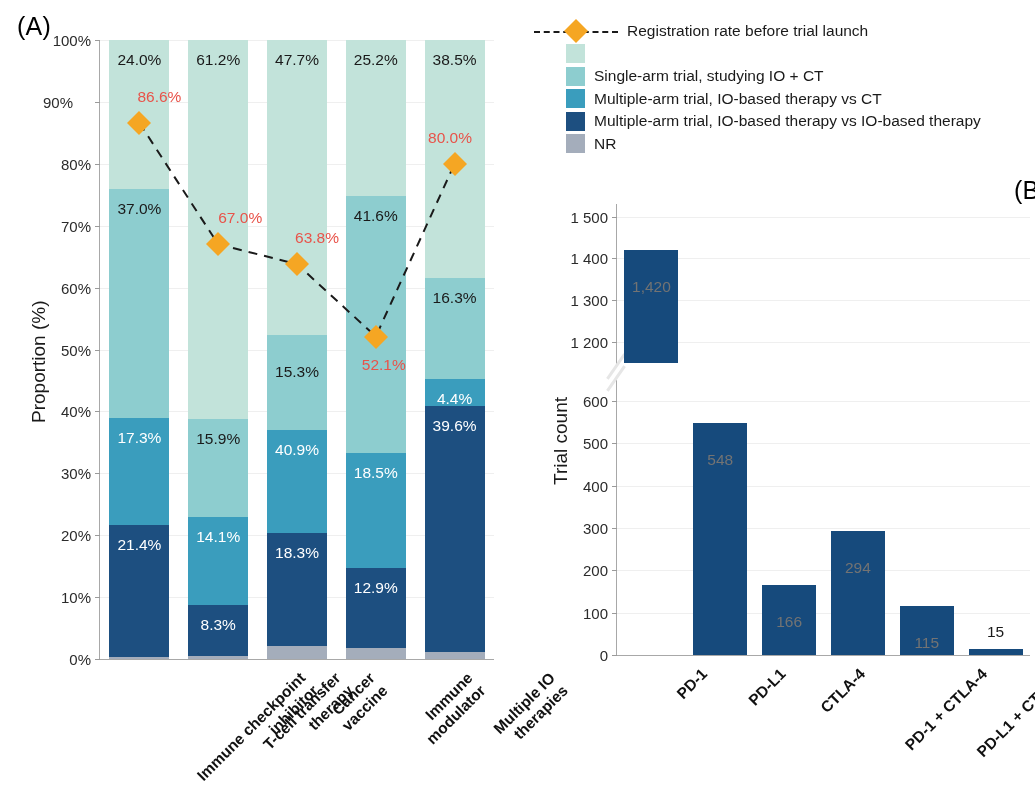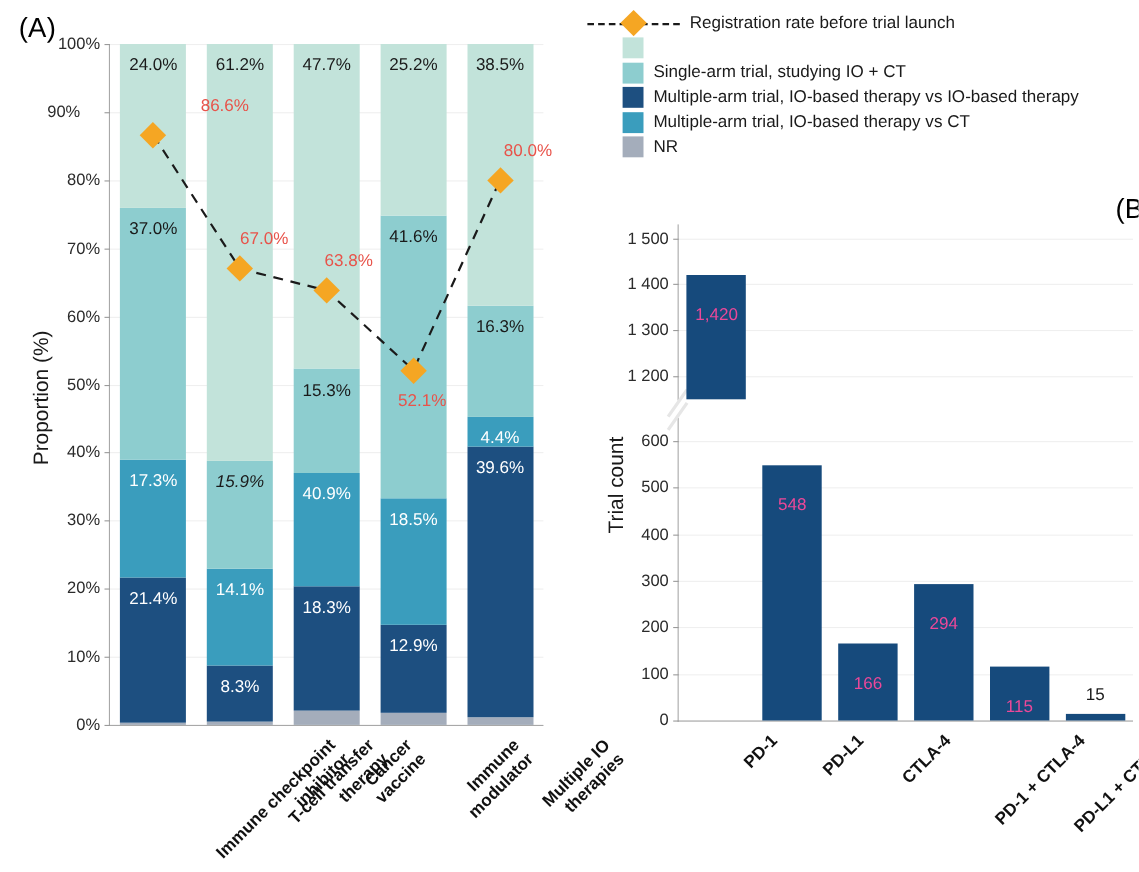--- a/index.html
+++ b/index.html
@@ -23,33 +23,33 @@
   #panelA{position:absolute;left:0;top:0;width:505px;height:793px;}
   .segA{position:absolute;}
   .seglabel{position:absolute;font-size:15.5px;white-space:nowrap;transform:translate(-50%,-50%);}
   .seglabel.dark{color:#1a1a1a;}
   .seglabel.light{color:#ffffff;}
   .ptlabel{position:absolute;font-size:15.5px;color:#e8534a;white-space:nowrap;transform:translate(-50%,-50%);}
   .diamond{position:absolute;width:17px;height:17px;background:#f5a623;transform:translate(-50%,-50%) rotate(45deg);}
   #lineA{position:absolute;left:0;top:0;width:505px;height:793px;pointer-events:none;}
 
   
-  #legend{position:absolute;left:534px;top:10px;width:500px;}
+  #legend{position:absolute;left:534px;top:20px;width:500px;}
   .legrow{display:flex;align-items:center;height:22.5px;}
   .legrow .swatch{width:19px;height:19px;margin-right:9px;flex:0 0 19px;}
   .legrow .legtext{font-size:15.5px;color:#1a1a1a;white-space:nowrap;}
   .legline{position:relative;width:84px;height:19px;margin-right:9px;flex:0 0 84px;}
   .legline .dash{position:absolute;top:9px;left:0;width:84px;height:0;border-top:2px dashed #1a1a1a;}
   .legline .ldia{position:absolute;left:42px;top:9px;width:17px;height:17px;background:#f5a623;transform:translate(-50%,-50%) rotate(45deg);}
 
   
   #panelB{position:absolute;left:505px;top:0;width:530px;height:793px;}
   .barB{position:absolute;background:#164a7c;}
   .barlabel{position:absolute;font-size:15.5px;white-space:nowrap;transform:translate(-50%,0);}
-  .barlabel.light{color:#ec4899;}
+  .barlabel.light{color:#737373;}
   .barlabel.dark{color:#1a1a1a;}
   .breakslash{position:absolute;width:30px;height:3px;background:#e6e6e6;transform:rotate(-55deg);}
 </style>
 </head>
 <body>
 
 <div class="fig">
 
   <div id="panelA">
     <div class="panel-letter" id="panelA-letter">(A)</div>
@@ -102,30 +102,30 @@
         <div class="segA" style="left: 109.4px; top: 188.56px; width: 60px; height: 229.03px; background: rgb(141, 205, 207);"></div>
         <div class="seglabel dark" style="left: 139.4px; top: 208.56px;">37.0%</div>
         <div class="segA" style="left: 109.4px; top: 40px; width: 60px; height: 148.56px; background: rgb(194, 227, 218);"></div>
         <div class="seglabel dark" style="left: 139.4px; top: 60px;">24.0%</div>
         <div class="segA" style="left: 188.2px; top: 655.905px; width: 60px; height: 3.095px; background: rgb(164, 173, 187);"></div>
         <div class="segA" style="left: 188.2px; top: 604.528px; width: 60px; height: 51.377px; background: rgb(29, 79, 128);"></div>
         <div class="seglabel light" style="left: 218.2px; top: 624.528px;">8.3%</div>
         <div class="segA" style="left: 188.2px; top: 517.249px; width: 60px; height: 87.279px; background: rgb(58, 157, 189);"></div>
         <div class="seglabel light" style="left: 218.2px; top: 537.249px;">14.1%</div>
         <div class="segA" style="left: 188.2px; top: 418.828px; width: 60px; height: 98.421px; background: rgb(141, 205, 207);"></div>
-        <div class="seglabel dark" style="left: 218.2px; top: 438.828px; font-style: italic;">15.9%</div>
+        <div class="seglabel dark" style="left: 218.2px; top: 438.828px;">15.9%</div>
         <div class="segA" style="left: 188.2px; top: 40px; width: 60px; height: 378.828px; background: rgb(194, 227, 218);"></div>
         <div class="seglabel dark" style="left: 218.2px; top: 60px;">61.2%</div>
         <div class="segA" style="left: 267px; top: 646.001px; width: 60px; height: 12.999px; background: rgb(164, 173, 187);"></div>
         <div class="segA" style="left: 267px; top: 532.724px; width: 60px; height: 113.277px; background: rgb(29, 79, 128);"></div>
         <div class="seglabel light" style="left: 297px; top: 552.724px;">18.3%</div>
         <div class="segA" style="left: 267px; top: 429.97px; width: 60px; height: 102.754px; background: rgb(58, 157, 189);"></div>
         <div class="seglabel light" style="left: 297px; top: 449.97px;">40.9%</div>
         <div class="segA" style="left: 267px; top: 335.263px; width: 60px; height: 94.707px; background: rgb(141, 205, 207);"></div>
-        <div class="seglabel dark" style="left: 297px; top: 356px;">15.3%</div>
+        <div class="seglabel dark" style="left: 297px; top: 372px;">15.3%</div>
         <div class="segA" style="left: 267px; top: 40px; width: 60px; height: 295.263px; background: rgb(194, 227, 218);"></div>
         <div class="seglabel dark" style="left: 297px; top: 60px;">47.7%</div>
         <div class="segA" style="left: 345.8px; top: 647.858px; width: 60px; height: 11.142px; background: rgb(164, 173, 187);"></div>
         <div class="segA" style="left: 345.8px; top: 568.007px; width: 60px; height: 79.851px; background: rgb(29, 79, 128);"></div>
         <div class="seglabel light" style="left: 375.8px; top: 588.007px;">12.9%</div>
         <div class="segA" style="left: 345.8px; top: 453.492px; width: 60px; height: 114.515px; background: rgb(58, 157, 189);"></div>
         <div class="seglabel light" style="left: 375.8px; top: 473.492px;">18.5%</div>
         <div class="segA" style="left: 345.8px; top: 195.988px; width: 60px; height: 257.504px; background: rgb(141, 205, 207);"></div>
         <div class="seglabel dark" style="left: 375.8px; top: 215.988px;">41.6%</div>
         <div class="segA" style="left: 345.8px; top: 40px; width: 60px; height: 155.988px; background: rgb(194, 227, 218);"></div>
@@ -138,29 +138,29 @@
         <div class="segA" style="left: 424.6px; top: 278.315px; width: 60px; height: 100.897px; background: rgb(141, 205, 207);"></div>
         <div class="seglabel dark" style="left: 454.6px; top: 298.315px;">16.3%</div>
         <div class="segA" style="left: 424.6px; top: 40px; width: 60px; height: 238.315px; background: rgb(194, 227, 218);"></div>
         <div class="seglabel dark" style="left: 454.6px; top: 60px;">38.5%</div>
       </div>
     <svg id="lineA" viewBox="0 0 505 793">
         <path d="M 139.4 122.9 L 218.2 244.3 L 297.0 264.1 L 375.8 336.5 L 454.6 163.8" fill="none" stroke="#1a1a1a" stroke-width="2" stroke-dasharray="9 7"></path>
       </svg>
     <div id="panelA-points">
         <div class="diamond" style="left: 139.4px; top: 122.946px;"></div>
-        <div class="ptlabel" style="left: 159.4px; top: 96.946px; margin-left: 45px;">86.6%</div>
+        <div class="ptlabel" style="left: 159.4px; top: 96.946px;">86.6%</div>
         <div class="diamond" style="left: 218.2px; top: 244.27px;"></div>
         <div class="ptlabel" style="left: 240.2px; top: 218.27px;">67.0%</div>
         <div class="diamond" style="left: 297px; top: 264.078px;"></div>
         <div class="ptlabel" style="left: 317px; top: 238.078px;">63.8%</div>
         <div class="diamond" style="left: 375.8px; top: 336.501px;"></div>
         <div class="ptlabel" style="left: 383.8px; top: 364.501px;">52.1%</div>
         <div class="diamond" style="left: 454.6px; top: 163.8px;"></div>
-        <div class="ptlabel" style="left: 480px; top: 137.8px; text-align: right;">80.0%</div>
+        <div class="ptlabel" style="left: 450px; top: 137.8px; text-align: right;">80.0%</div>
       </div>
     <div id="panelA-xlabels">
         <div class="xlab" style="left: 151.4px; top: 669px;">Immune checkpoint<br>inhibitor</div>
         <div class="xlab" style="left: 230.2px; top: 669px;">T-cell transfer<br>therapy</div>
         <div class="xlab" style="left: 309px; top: 669px;">Cancer<br>vaccine</div>
         <div class="xlab" style="left: 387.8px; top: 669px;">Immune<br>modulator</div>
         <div class="xlab" style="left: 466.6px; top: 669px;">Multiple IO<br>therapies</div>
       </div>
   </div>
 
@@ -174,26 +174,26 @@
     </div>
     <div id="legend-items">
         <div class="legrow">
           <span class="swatch" style="background: rgb(194, 227, 218); margin-left: 32px;"></span>
         </div>
         <div class="legrow">
           <span class="swatch" style="background: rgb(141, 205, 207); margin-left: 32px;"></span>
           <span class="legtext">Single-arm trial, studying IO + CT</span>
         </div>
         <div class="legrow">
+          <span class="swatch" style="background: rgb(58, 157, 189); margin-left: 32px;"></span>
+          <span class="legtext">Multiple-arm trial, IO-based therapy vs CT</span>
+        </div>
+        <div class="legrow">
           <span class="swatch" style="background: rgb(29, 79, 128); margin-left: 32px;"></span>
           <span class="legtext">Multiple-arm trial, IO-based therapy vs IO-based therapy</span>
-        </div>
-        <div class="legrow">
-          <span class="swatch" style="background: rgb(58, 157, 189); margin-left: 32px;"></span>
-          <span class="legtext">Multiple-arm trial, IO-based therapy vs CT</span>
         </div>
         <div class="legrow">
           <span class="swatch" style="background: rgb(164, 173, 187); margin-left: 32px;"></span>
           <span class="legtext">NR</span>
         </div>
       </div>
   </div>
 
   <div id="panelB">
     <div class="panel-letter" id="panelB-letter">(B)</div>

